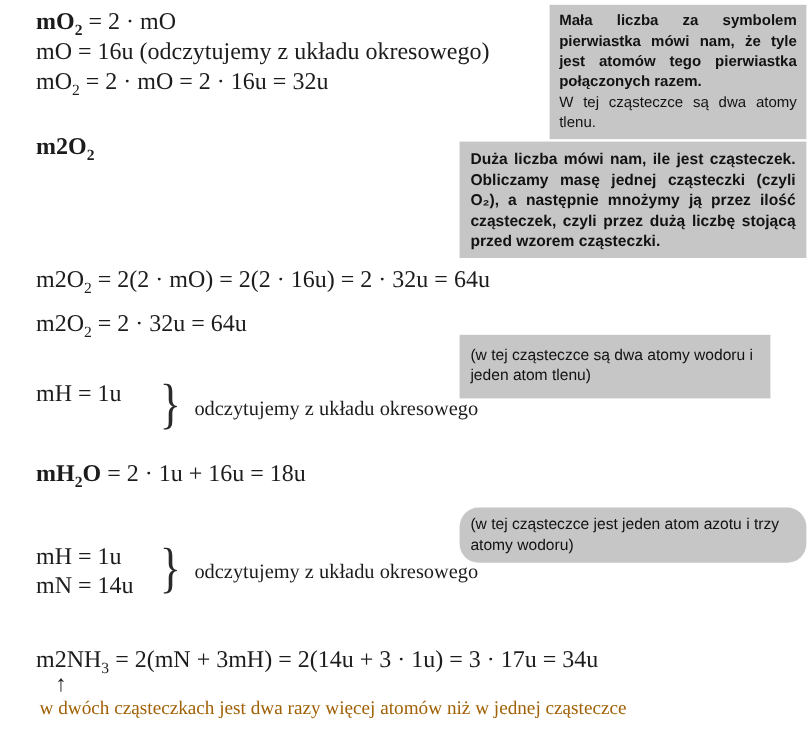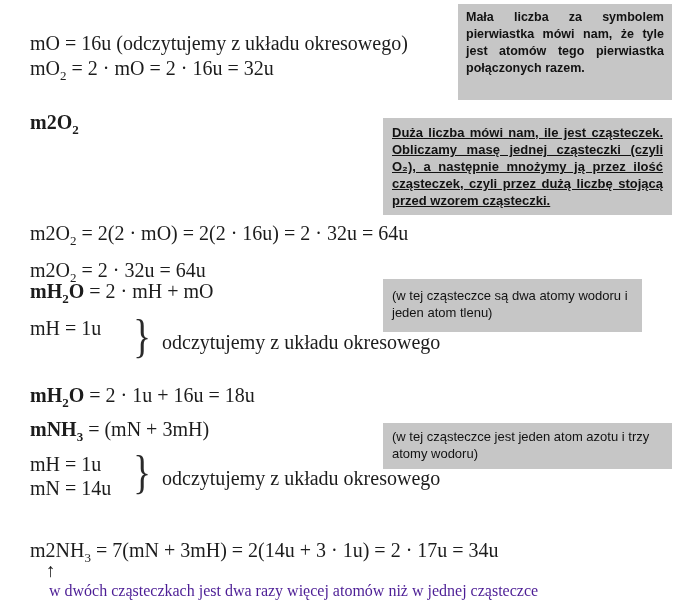--- a/index.html
+++ b/index.html
@@ -35,95 +35,95 @@
     background: #c6c6c6;
     color: #121212;
     font-family: "Liberation Sans", "DejaVu Sans", sans-serif;
     line-height: 17px;
   }
   .note p { margin: 0; }
   .note .bold-run { font-weight: bold; }
   .justify { text-align: justify; }
 
   #note-small-number { left: 458px; top: 4px; width: 214px; min-height: 96px; font-size: 12.5px; padding: 5px 8px; }
-  #note-big-number   { left: 383px; top: 118px; width: 289px; min-height: 97px; font-size: 13px; font-weight: bold; padding: 6px 9px; text-decoration: underline; }
+  #note-big-number   { left: 383px; top: 118px; width: 289px; min-height: 97px; font-size: 13px; font-weight: bold; padding: 6px 9px; }
   #note-h2o-atoms    { left: 383px; top: 279px; width: 259px; min-height: 53px; font-size: 13px; padding: 8px 9px 0 9px; }
-  #note-nh3-atoms    { left: 383px; top: 423px; width: 289px; min-height: 46px; font-size: 13px; padding: 5px 9px 0 9px; }
+  #note-nh3-atoms    { left: 383px; top: 423px; width: 289px; min-height: 46px; font-size: 13px; padding: 5px 9px 0 9px; border-radius: 16px; }
 
   .brace {
     position: absolute;
     font-family: "Liberation Serif", "DejaVu Serif", serif;
     font-size: 46px;
     line-height: 56px;
     color: #2a2a2a;
     transform: scaleX(0.8);
     font-weight: normal;
   }
   .serif-label {
     position: absolute;
-    font-size: 20px;
+    font-size: 17px;
     color: #1c1c1c;
     white-space: nowrap;
   }
   .arrow {
     position: absolute;
     left: 46px; top: 560px;
     font-size: 19px;
     color: #1c1c1c;
   }
   .caption {
     position: absolute;
-    left: 49px; top: 582px;
+    left: 33px; top: 582px;
     font-size: 16px;
-    color: #4c1d95;
+    color: #a16207;
     white-space: nowrap;
   }
 </style>
 </head>
 <body>
 
 <div class="page">
 
+  <div class="formula" style="top:6px"><span class="bold">mO</span><sub class="bold">2</sub><span> = 2 · mO</span></div>
   <div class="formula" style="top:31px"><span>mO = 16u (odczytujemy z układu okresowego)</span></div>
   <div class="formula" style="top:56px"><span>mO</span><sub>2</sub><span> = 2 · mO = 2 · 16u = 32u</span></div>
 
   <div class="note justify" id="note-small-number">
     <p class="bold-run">Mała liczba za symbolem pierwiast­ka mówi nam, że tyle jest atomów tego pierwiastka połączonych ra­zem.</p>
+    <p>W tej cząsteczce są dwa atomy tlenu.</p>
   </div>
 
   <div class="formula" style="top:110px"><span class="bold">m2O</span><sub class="bold">2</sub></div>
 
   <div class="note justify" id="note-big-number">
     <p>Duża liczba mówi nam, ile jest cząsteczek. Obliczamy masę jednej cząsteczki (czyli O₂), a następnie mnożymy ją przez ilość cząste­czek, czyli przez dużą liczbę stojącą przed wzorem cząsteczki.</p>
   </div>
 
   <div class="formula" style="top:221px"><span>m2O</span><sub>2</sub><span> = 2(2 · mO) = 2(2 · 16u) = 2 · 32u = 64u</span></div>
   <div class="formula" style="top:258px"><span>m2O</span><sub>2</sub><span> = 2 · 32u = 64u</span></div>
 
-  <div class="formula" style="top:279px"><span class="bold">mH</span><sub class="bold">2</sub><span class="bold">O</span><span> = 2 · mH + mO</span></div>
 
   <div class="note" id="note-h2o-atoms">
     <p>(w tej cząsteczce są dwa atomy wodoru i jeden atom tlenu)</p>
   </div>
 
   <div class="formula" style="top:316px"><span>mH = 1u</span></div>
   <div class="brace" style="left:131px; top:309px">}</div>
   <div class="serif-label" style="left:162px; top:331px">odczytujemy z układu okresowego</div>
 
   <div class="formula" style="top:383px"><span class="bold">mH</span><sub class="bold">2</sub><span class="bold">O</span><span> = 2 · 1u + 16u = 18u</span></div>
 
-  <div class="formula" style="top:417px"><span class="bold">mNH</span><sub class="bold">3</sub><span> = (mN + 3mH)</span></div>
 
   <div class="note" id="note-nh3-atoms">
     <p>(w tej cząsteczce jest jeden atom azotu i trzy ato­my wodoru)</p>
   </div>
 
   <div class="formula" style="top:452px"><span>mH = 1u</span></div>
   <div class="formula" style="top:476px"><span>mN = 14u</span></div>
   <div class="brace" style="left:131px; top:445px">}</div>
   <div class="serif-label" style="left:162px; top:467px">odczytujemy z układu okresowego</div>
 
-  <div class="formula" style="top:538px"><span>m2NH</span><sub>3</sub><span> = 7(mN + 3mH) = 2(14u + 3 · 1u) = 2 · 17u = 34u</span></div>
+  <div class="formula" style="top:538px"><span>m2NH</span><sub>3</sub><span> = 2(mN + 3mH) = 2(14u + 3 · 1u) = 3 · 17u = 34u</span></div>
 
   <div class="arrow">↑</div>
   <div class="caption">w dwóch cząsteczkach jest dwa razy więcej atomów niż w jednej cząsteczce</div>
 
 </div>
 
 </body></html>

